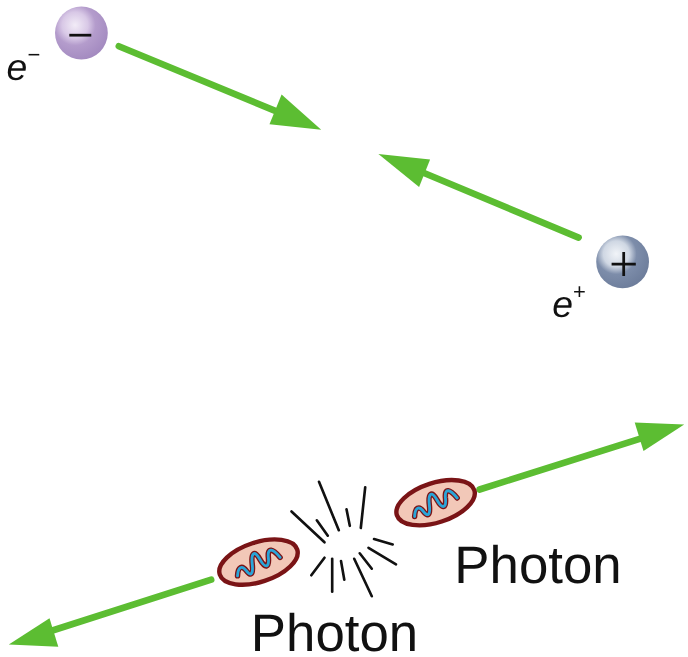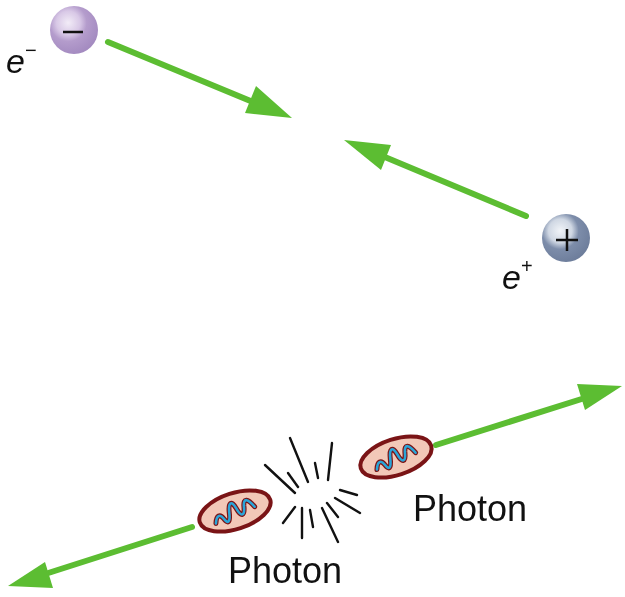--- a/index.html
+++ b/index.html
@@ -6,21 +6,21 @@
   body { width: 625px; height: 597px; overflow: hidden; position: relative; }
   #canvas { position: absolute; left: 0; top: 0; width: 625px; height: 597px; }
   .label {
     position: absolute;
     font-family: "Liberation Sans", sans-serif;
     color: #111111;
     white-space: nowrap;
   }
   .particle-label { font-style: italic; font-size: 34px; line-height: 1; }
   .particle-label sup { font-style: normal; font-size: 20px; position: relative; top: -4px; }
-  .photon-label { font-size: 36px; line-height: 1; }
+  .photon-label { font-size: 48px; line-height: 1; }
 </style>
 </head>
 <body>
 
 <svg id="canvas" width="625" height="597" viewBox="0 0 625 597" xmlns="http://www.w3.org/2000/svg">
   <defs>
     <radialGradient id="gradElectron" cx="0.38" cy="0.35" r="0.7">
       <stop offset="0" stop-color="#f2ecf7"></stop>
       <stop offset="0.35" stop-color="#d8c8e6"></stop>
       <stop offset="0.55" stop-color="#b49ccc"></stop>

